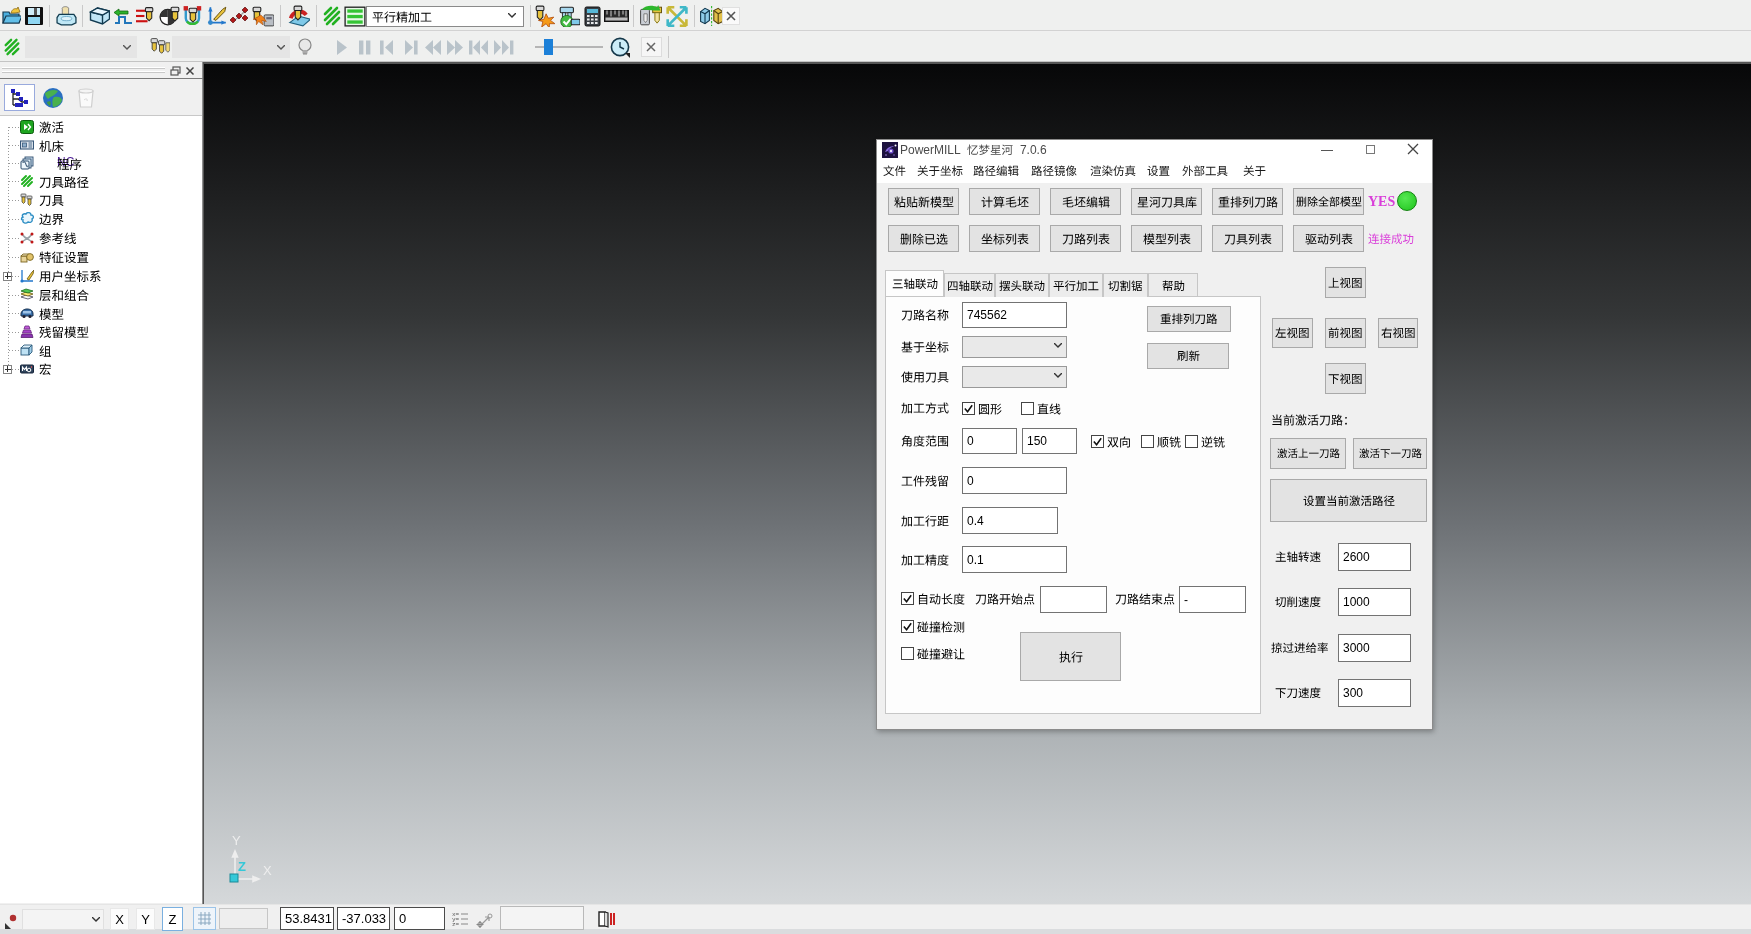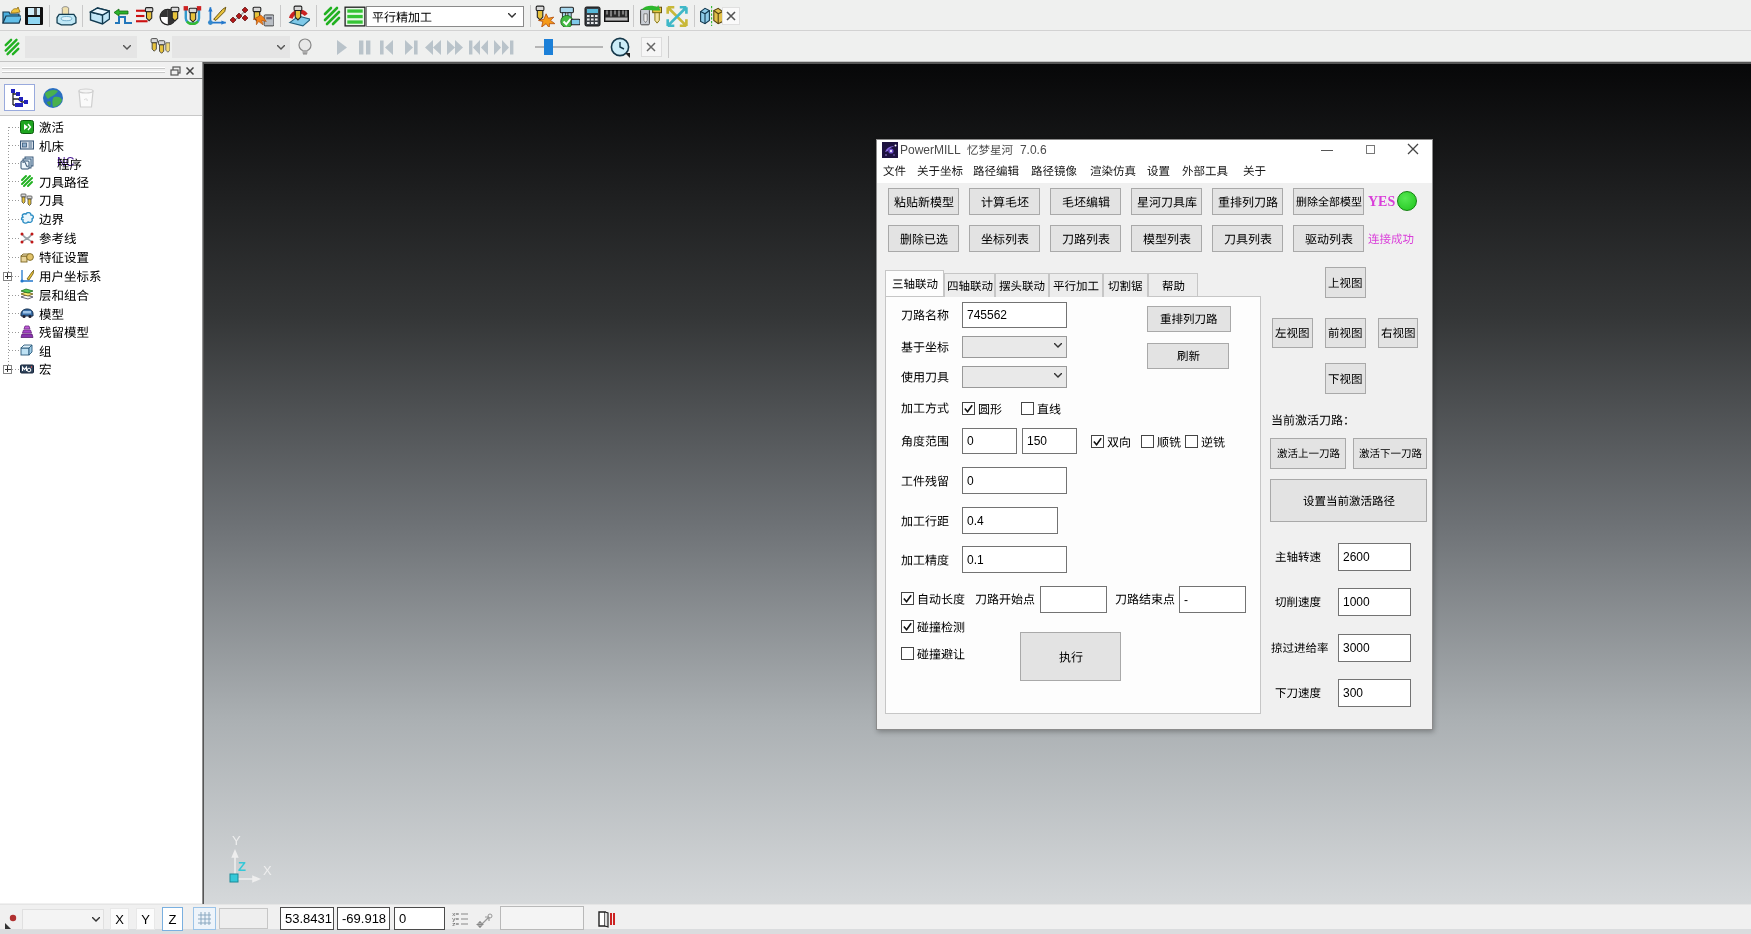--- a/index.html
+++ b/index.html
@@ -499,21 +499,21 @@
     </svg>
 <div class="abs" style="left:110px;top:908px;width:19px;height:22px;background:#fcfcfc;border:1px solid #e8e8e8;font:13px 'Liberation Sans';display:flex;align-items:center;justify-content:center">X</div>
 <div class="abs" style="left:136px;top:908px;width:19px;height:22px;background:#fcfcfc;border:1px solid #e8e8e8;font:13px 'Liberation Sans';display:flex;align-items:center;justify-content:center">Y</div>
 <div class="abs" style="left:162px;top:907px;width:21px;height:24px;background:#fff;border:1px solid #7ab0e0;font:13px 'Liberation Sans';display:flex;align-items:center;justify-content:center">Z</div>
 <div class="abs" style="left:193px;top:907px;width:23px;height:23px;background:#eef4fa;border:1px solid #9cc4e8"></div>
 <svg class="abs" style="left:197px;top:911px" width="15" height="15" viewBox="0 0 15 15">
       <path d="M1 4 H14 M1 8 H14 M1 12 H14 M4 1 V14 M8 1 V14 M12 1 V14" stroke="#8aa8c0" stroke-width="1"></path>
     </svg>
 <div class="abs" style="left:219px;top:908px;width:49px;height:21px;background:#eee;border:1px solid #c6c6c6"></div>
 <div class="abs" style="left:280px;top:907px;width:54px;height:23px;background:#fff;border:1px solid #4b4b4b;font:13px 'Liberation Sans';color:#000;display:flex;align-items:center;padding-left:4px">53.8431</div>
-<div class="abs" style="left:337px;top:907px;width:53px;height:23px;background:#fff;border:1px solid #4b4b4b;font:13px 'Liberation Sans';color:#000;display:flex;align-items:center;padding-left:4px">-69.918</div>
+<div class="abs" style="left:337px;top:907px;width:53px;height:23px;background:#fff;border:1px solid #4b4b4b;font:13px 'Liberation Sans';color:#000;display:flex;align-items:center;padding-left:4px">-37.033</div>
 <div class="abs" style="left:394px;top:907px;width:51px;height:23px;background:#fff;border:1px solid #4b4b4b;font:13px 'Liberation Sans';color:#000;display:flex;align-items:center;padding-left:4px">0</div>
 <svg class="abs" style="left:452px;top:910px" width="18" height="18" viewBox="0 0 18 18">
       <g font-family="Liberation Mono" font-size="6" fill="#555">
         <text x="0" y="6">x=</text>
         <text x="0" y="11">y=</text>
         <text x="0" y="16">z=</text>
       </g>
       <path d="M9 4 H16 M9 9 H16 M9 14 H16" stroke="#888" stroke-width="1"></path>
     </svg>
 <svg class="abs" style="left:475px;top:909px" width="20" height="20" viewBox="0 0 20 20">

